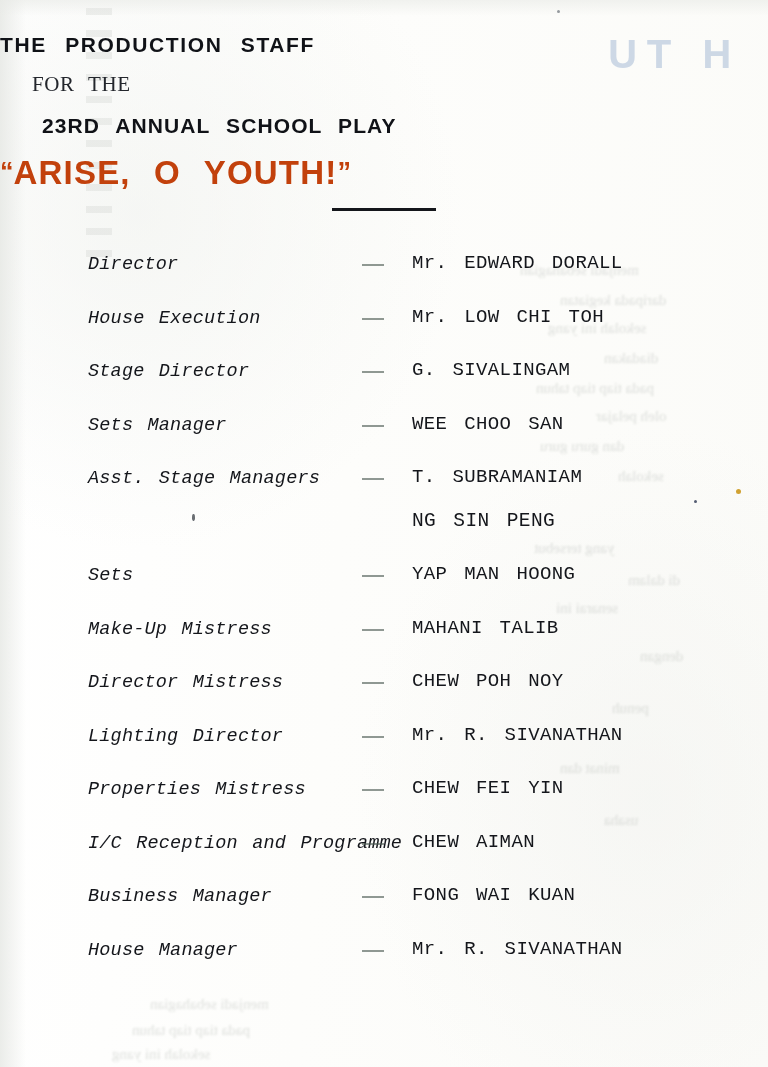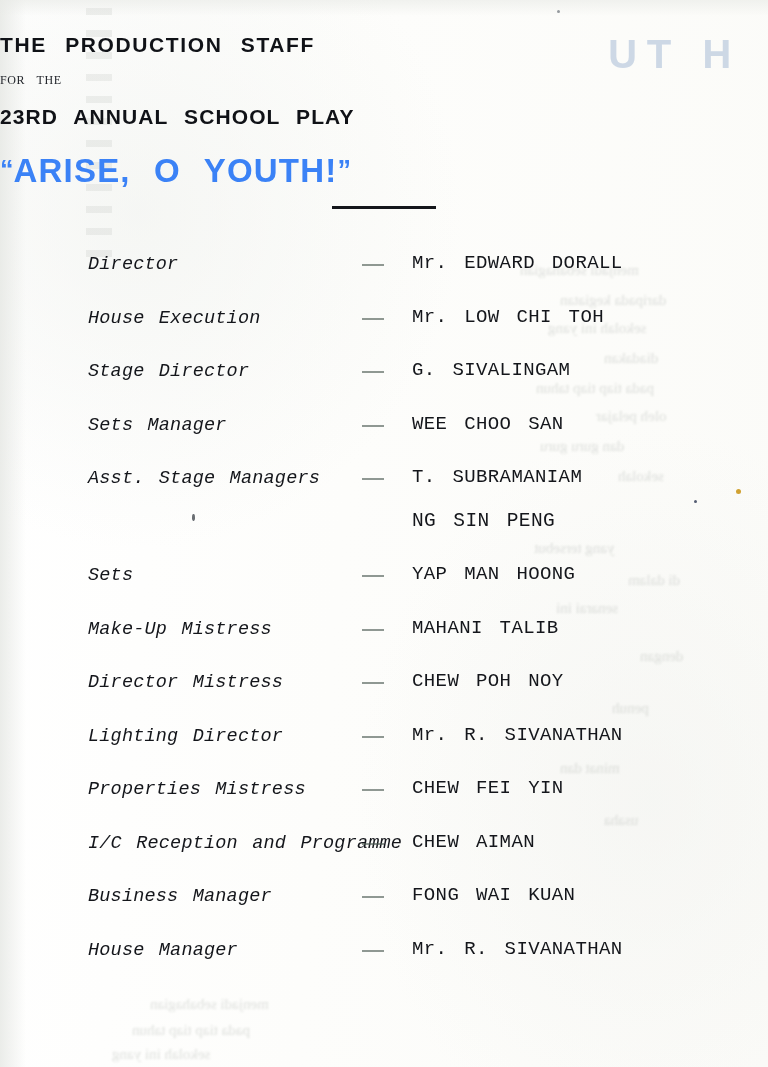--- a/index.html
+++ b/index.html
@@ -88,44 +88,46 @@
     font-weight: 700;
     font-size: 21px;
     letter-spacing: 1.6px;
     word-spacing: 11px;
     color: #101217;
     line-height: 1;
   }
   .head-line-2 {
     margin-top: 19px;
     font-family: "Liberation Serif", "DejaVu Serif", serif;
-    font-size: 12px;
+    font-size: 21px;
     letter-spacing: 0.6px;
     word-spacing: 8px;
     color: #23262c;
     line-height: 1;
+    padding-left: 32px;
   }
   .head-line-3 {
     margin-top: 20px;
     font-family: "Liberation Sans", "DejaVu Sans", sans-serif;
     font-weight: 700;
     font-size: 21px;
     letter-spacing: 1.1px;
     word-spacing: 9px;
     color: #101217;
     line-height: 1;
+    padding-left: 42px;
   }
   .play-title {
-    margin-top: 27px;
+    margin-top: 20px;
     font-family: "Liberation Sans", "DejaVu Sans", sans-serif;
     font-weight: 700;
     font-size: 33px;
     letter-spacing: 1.2px;
     word-spacing: 13px;
-    color: #3b82f6;
+    color: #c2410c;
     line-height: 1;
   }
   .play-title .qm {
     font-size: 27px;
     vertical-align: 3px;
     letter-spacing: 0;
   }
   .title-rule {
     width: 104px;
     height: 3px;

